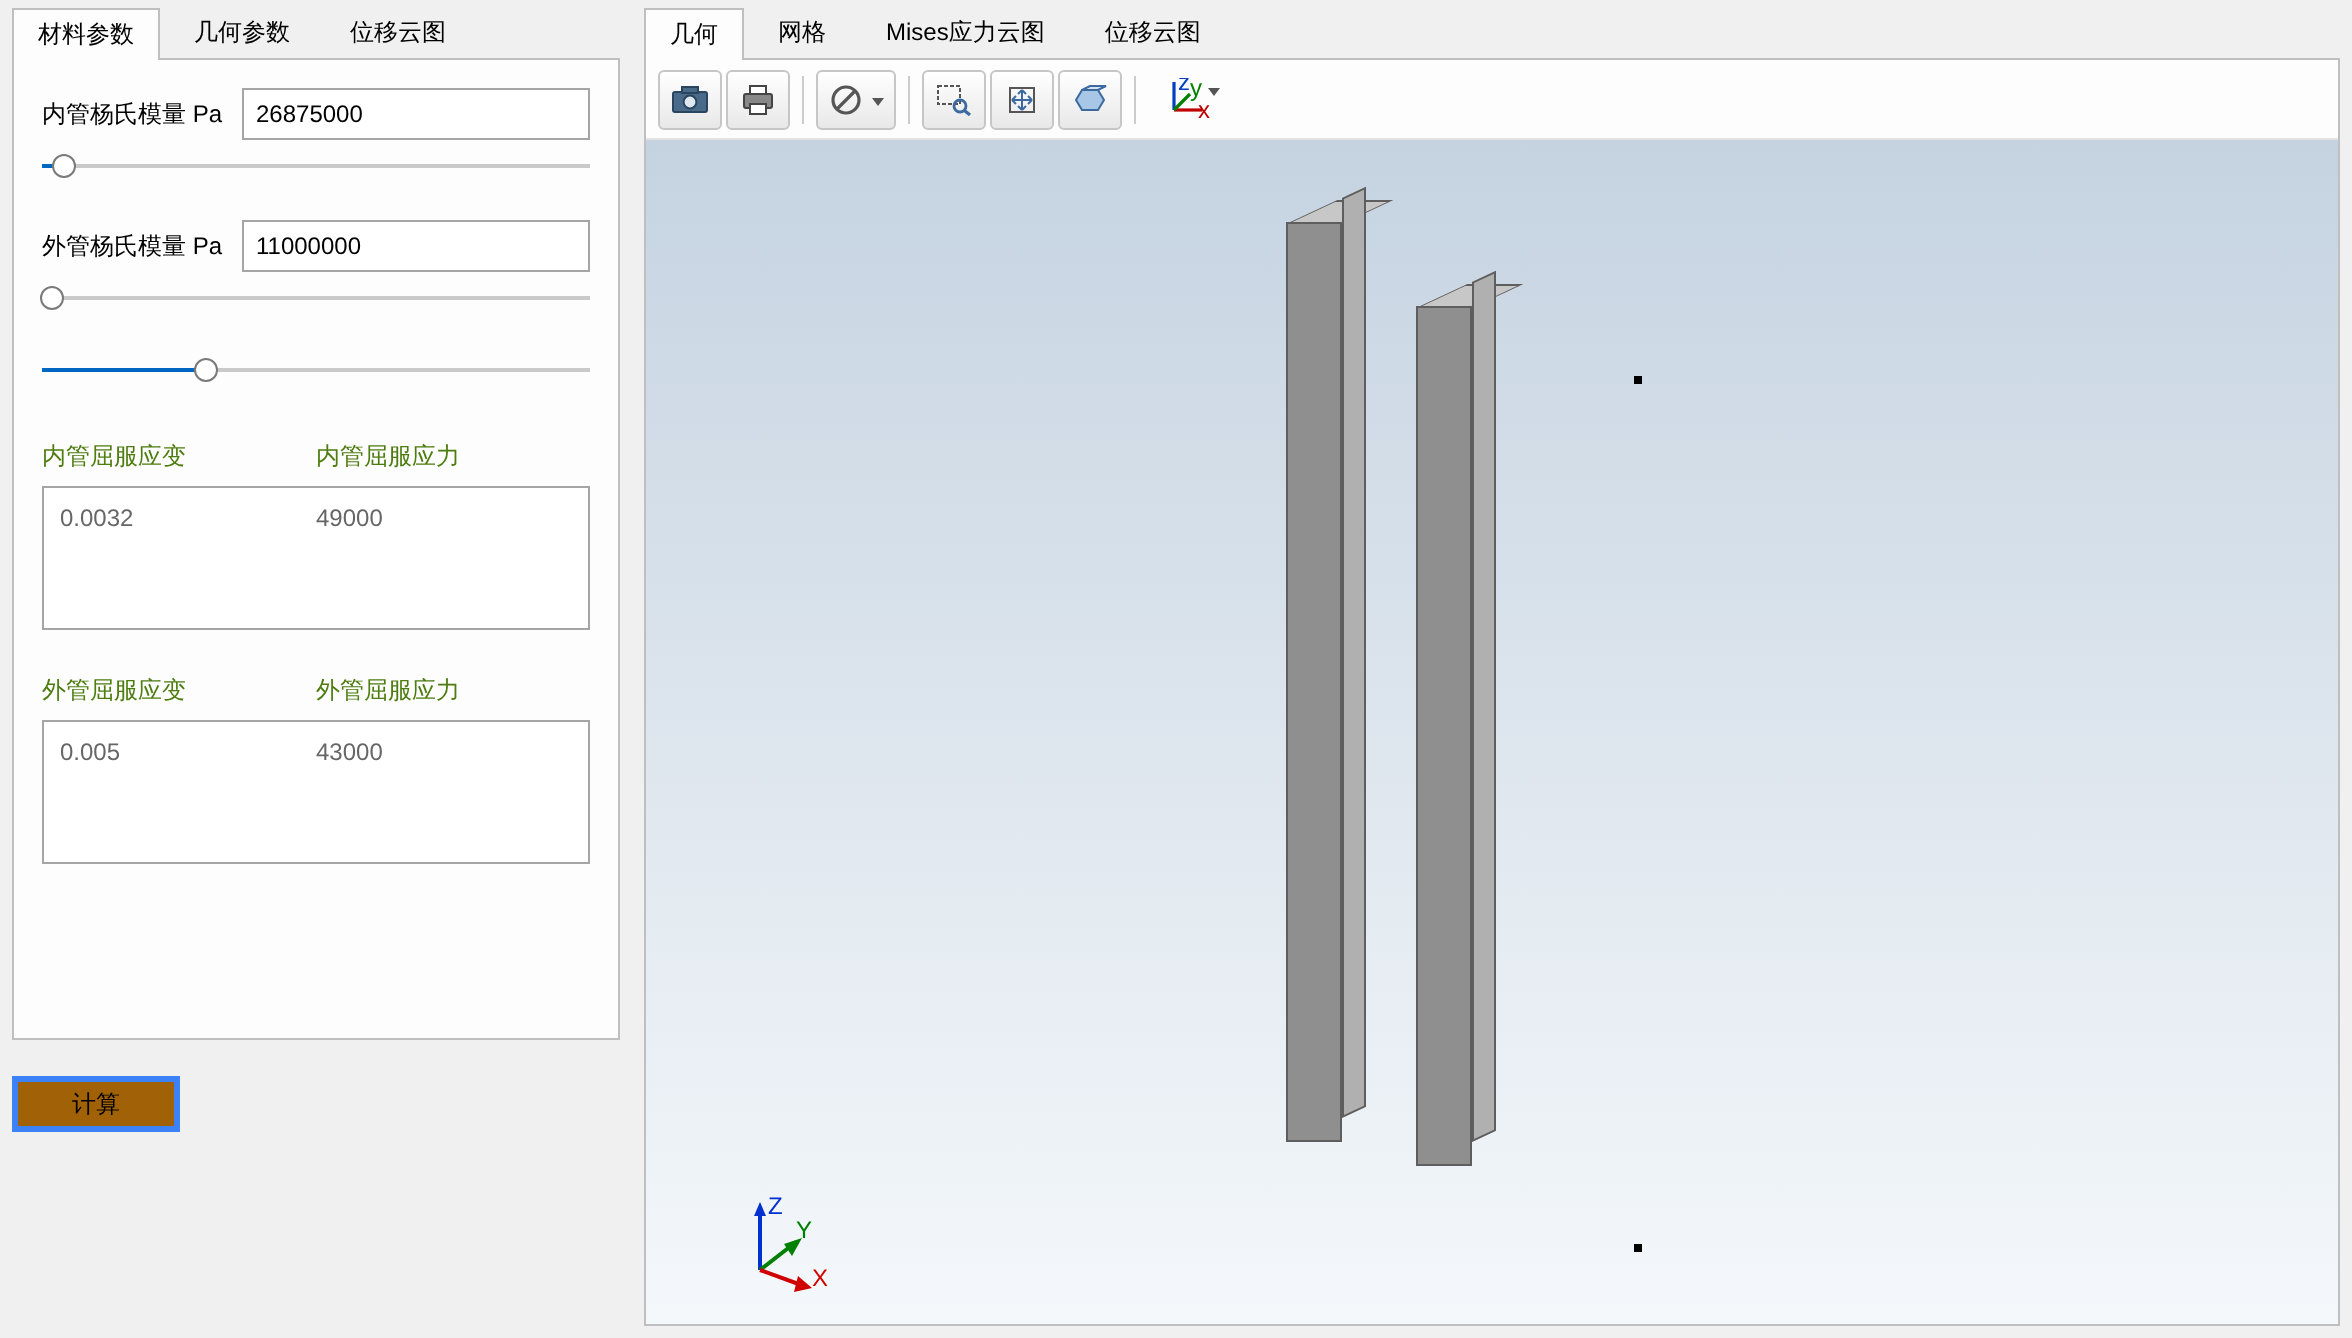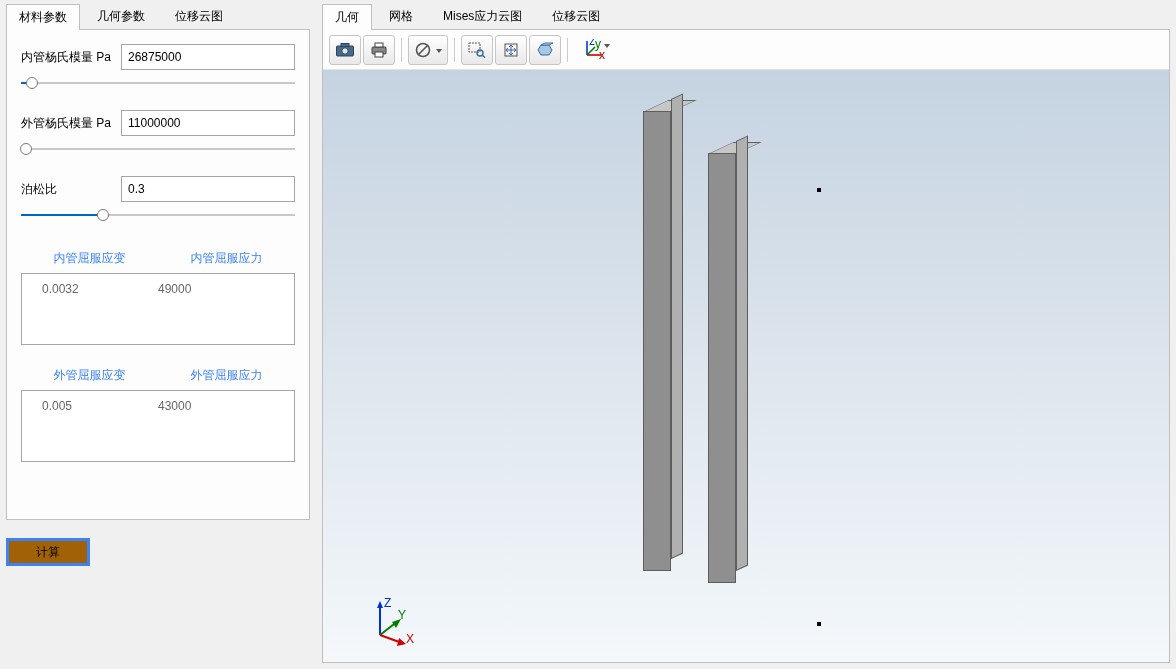--- a/index.html
+++ b/index.html
@@ -19,22 +19,22 @@
 .form-row { display: flex; align-items: center; margin-bottom: 4px; }
 .form-row label { width: 100px; color: #000; }
 .form-row input[type="text"] { flex: 1; height: 26px; border: 1px solid #a5a5a5; padding: 0 6px; background: #fff; }
 .slider-row { margin-bottom: 18px; position: relative; height: 18px; }
 .slider-track { position: absolute; left: 0; right: 0; top: 8px; height: 2px; background: #c9c9c9; }
 .slider-fill { position: absolute; left: 0; top: 8px; height: 2px; background: #0067c0; }
 .slider-thumb { position: absolute; top: 3px; width: 12px; height: 12px; background: #fff; border: 1px solid #7a7a7a; border-radius: 50%; transform: translateX(-50%); }
 
 .yield-block { margin-top: 8px; }
 .yield-headers { display: flex; margin-bottom: 6px; }
-.yield-headers span { width: 50%; color: #3b82f6; text-align: center; }
-.yield-box { display: flex; height: 72px; border: 1px solid #a5a5a5; background: #fff; padding: 8px 20px; align-items: flex-start; }
+.yield-headers span { width: 50%; color: #4d7c0f; }
+.yield-box { display: flex; height: 72px; border: 1px solid #a5a5a5; background: #fff; padding: 8px 8px; align-items: flex-start; }
 .yield-box span { width: 50%; color: #666; }
 
 .compute-btn { margin-top: 18px; width: 84px; height: 28px; background: #a16207; border: 3px solid #3b82f6; cursor: pointer; }
 
 
 .right-panel .tab-strip { border-bottom: 1px solid #bfbfbf; }
 .viewer-area { flex: 1; border: 1px solid #bfbfbf; border-top: none; background: #fdfdfd; display: flex; flex-direction: column; }
 .viewer-toolbar { display: flex; align-items: center; height: 40px; padding: 0 6px; gap: 2px; border-bottom: 1px solid #e3e3e3; }
 .tool-btn { width: 32px; height: 30px; border: 1px solid #c6c6c6; border-radius: 3px; background: linear-gradient(#ffffff,#e8e8e8); display: flex; align-items: center; justify-content: center; cursor: pointer; position: relative; }
 .tool-btn.dd { width: 40px; padding-right: 10px; }
@@ -80,24 +80,20 @@
       <div class="form-row">
         <label>外管杨氏模量 Pa</label>
         <input type="text" value="11000000" style="">
       </div>
       <div class="slider-row">
         <div class="slider-track"></div>
         <div class="slider-fill" style="width:2%;"></div>
         <div class="slider-thumb" style="left:2%;"></div>
       </div>
 
-      <div class="form-row">
-        <label>泊松比</label>
-        <input type="text" value="0.3" style="">
-      </div>
       <div class="slider-row">
         <div class="slider-track"></div>
         <div class="slider-fill" style="width:30%;"></div>
         <div class="slider-thumb" style="left:30%;"></div>
       </div>
 
       <div class="yield-block">
         <div class="yield-headers">
           <span>内管屈服应变</span>
           <span>内管屈服应力</span>

